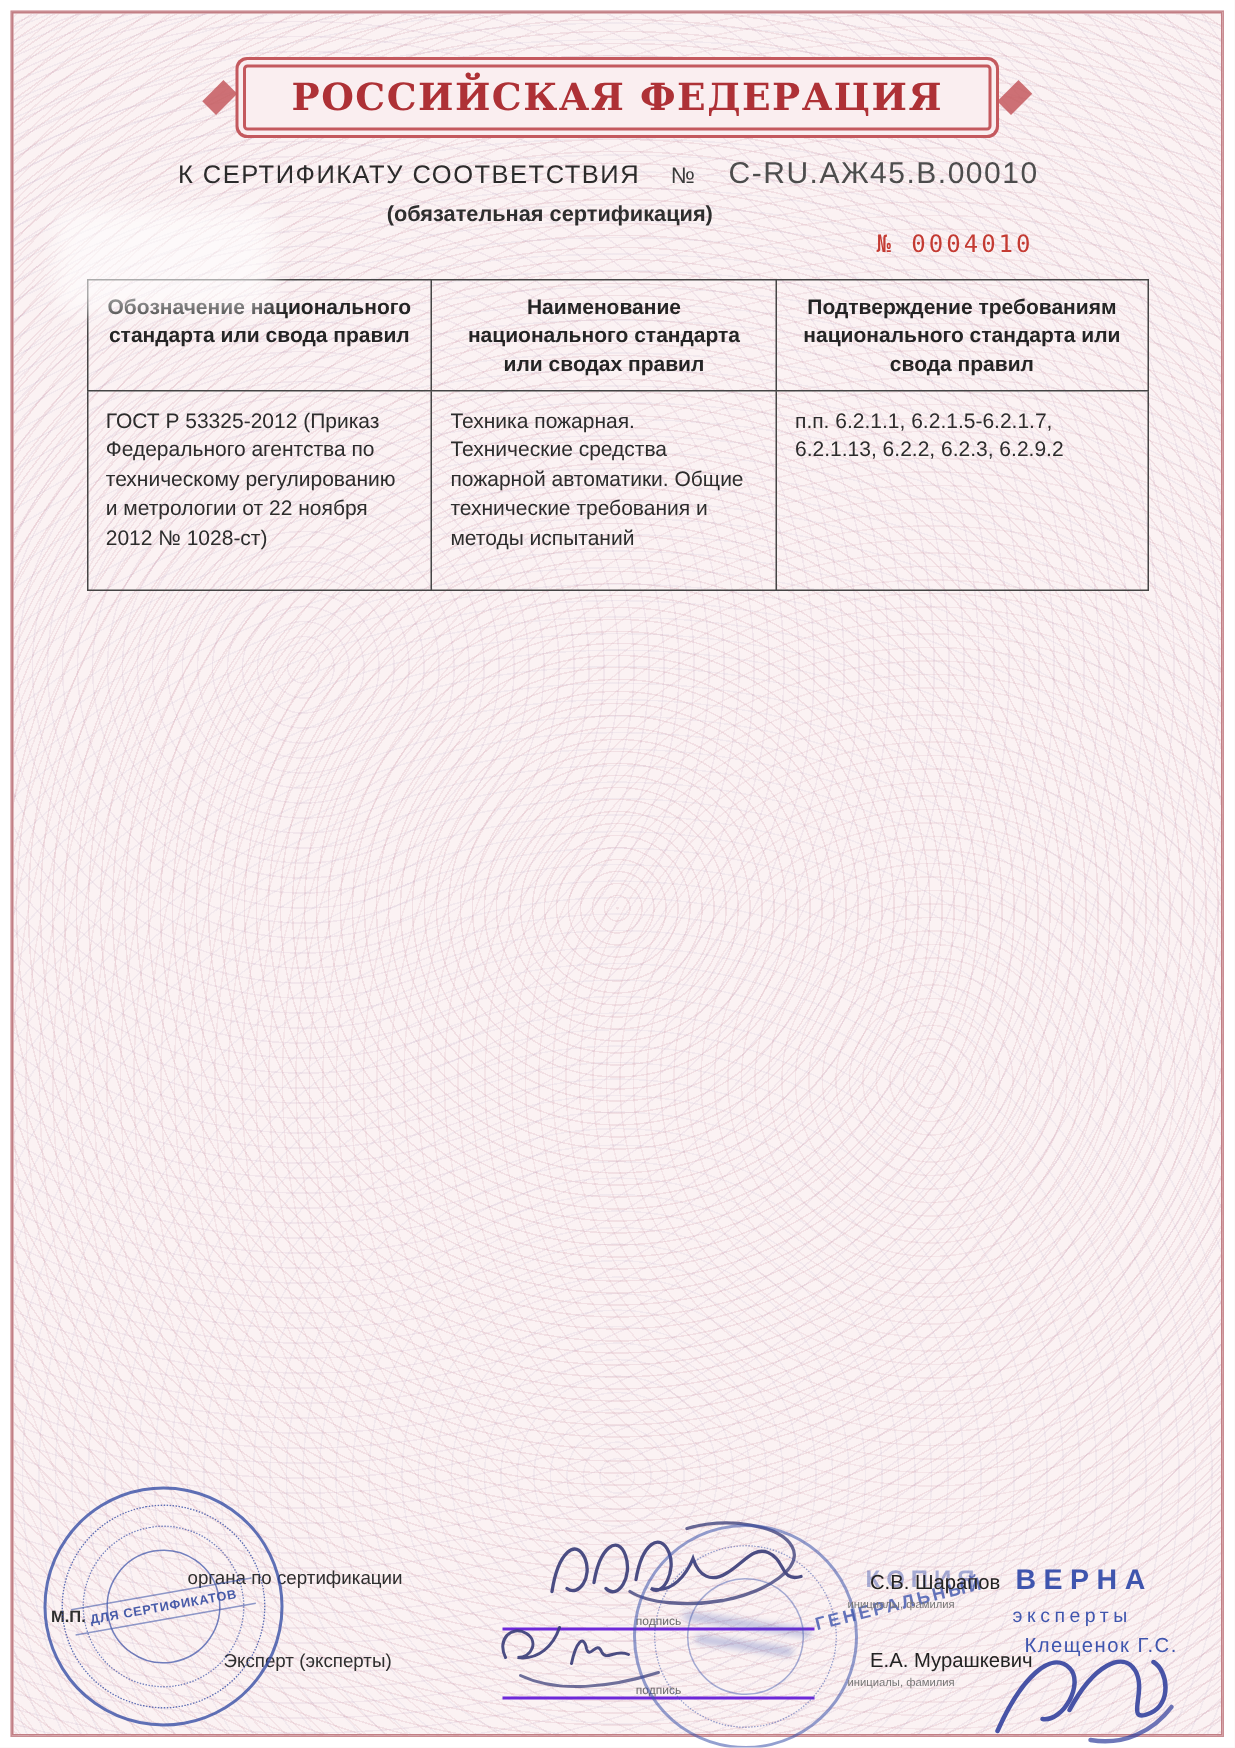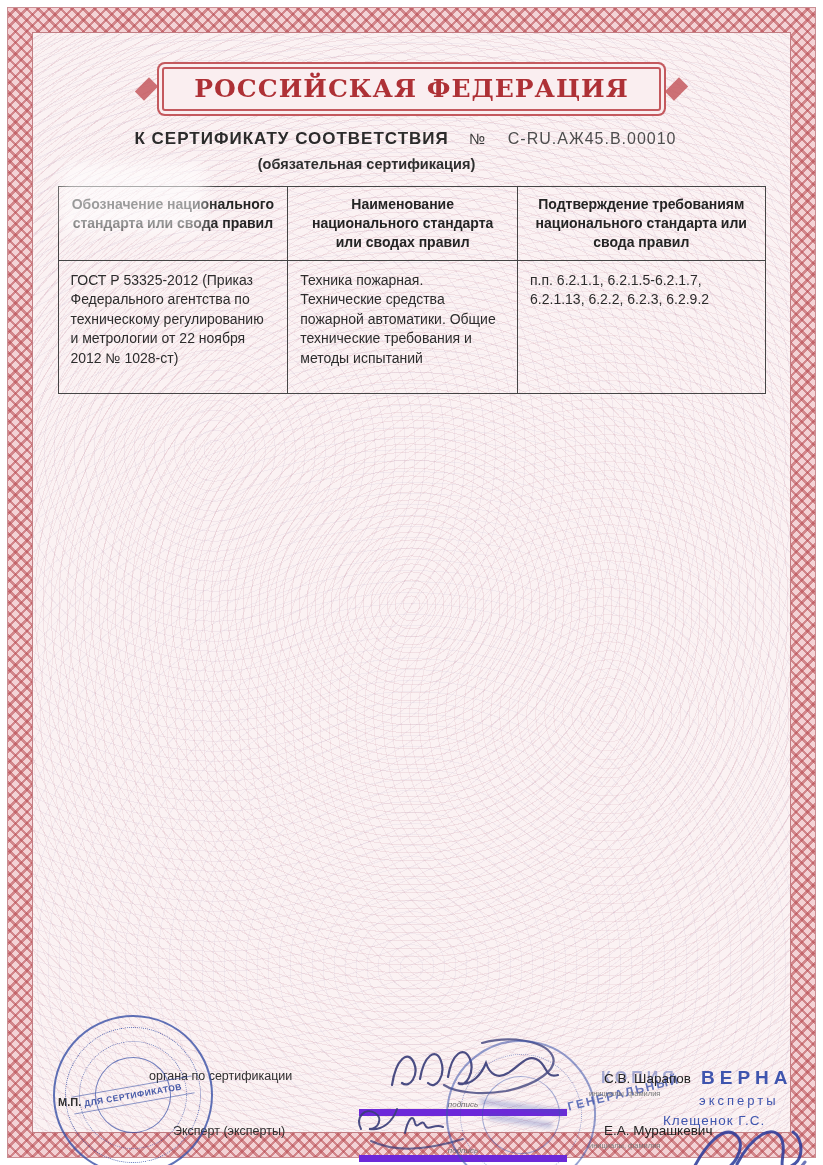--- a/index.html
+++ b/index.html
@@ -4,21 +4,20 @@
 <style>
   html,body{margin:0;padding:0;}
   body{
     width:823px;height:1165px;position:relative;overflow:hidden;
     background:#ffffff;
     font-family:"Liberation Sans", sans-serif;
     color:#2e2e2e;
   }
   .frame{
     position:absolute;inset:7px;box-sizing:border-box;
-    padding:24px;
     background-color:#f3d2d5;
     background-image:
       repeating-linear-gradient(45deg, rgba(183,73,79,.55) 0 2.5px, transparent 2.5px 8px),
       repeating-linear-gradient(-45deg, rgba(183,73,79,.55) 0 2.5px, transparent 2.5px 8px);
     border:1px solid #c98e93;
   }
   .inner{
     position:relative;width:100%;height:100%;box-sizing:border-box;
     background:#fbf2f3;
     border:1px solid #c27e84;
@@ -54,23 +53,23 @@
   }
   .banner::before{left:-24px;transform:translateY(-50%) rotate(45deg);}
   .banner::after{right:-24px;transform:translateY(-50%) rotate(45deg);}
 
   
   .title{
     margin:52px 0 0;text-align:center;
     font-size:24px;font-weight:bold;letter-spacing:3px;color:#2b2b2b;
   }
   .certline{margin-top:16px;text-align:center;position:relative;left:-6px;}
-  .certline .subtitle{font-size:17px;font-weight:bold;letter-spacing:1px;color:#2b2b2b;margin-top:36px;}
+  .certline .subtitle{font-size:17px;font-weight:normal;letter-spacing:1px;color:#2b2b2b;margin-top:36px;}
   .certline .nosign{font-size:15px;margin-left:16px;color:#3a3a3a;}
-  .certline .certnum{font-size:16px;margin-left:18px;color:#4d4d4d;letter-spacing:1px;}
+  .certline .certnum{font-size:20px;margin-left:18px;color:#4d4d4d;letter-spacing:1px;}
   .certtype{margin-top:7px;text-align:center;font-size:14.5px;font-weight:bold;transform:translateX(-45px);}
   .formnum{
     margin-top:2px;text-align:right;padding-right:125px;
     font-family:"DejaVu Sans Mono", monospace;
     font-size:16px;letter-spacing:2px;color:#c43a32;
   }
   .intro{
     margin:16px auto 0;width:700px;text-align:center;
     font-size:14px;line-height:1.45;color:#333;
   }
@@ -96,21 +95,21 @@
   td.confirm{padding-top:22px;}
 
   
   .abs{position:absolute;}
 
   .mp-label{left:25px;top:1011px;font-size:11px;font-weight:bold;z-index:1;}
   .role-label{left:86px;top:983px;font-size:12.5px;color:#2e2e2e;z-index:2;line-height:1.4;}
   .role-label .l2{margin-left:30px;}
   .expert-label{left:140px;top:1039px;font-size:12.5px;z-index:2;}
 
-  .sig-line{border-bottom:7px solid #6d28d9;z-index:2;font-style:italic;}
+  .sig-line{border-bottom:2px solid #6d28d9;z-index:2;}
   .sig-line .cap{width:100%;text-align:center;font-size:8px;color:#6b6b6b;padding-top:1px;}
   .line1{left:326px;top:1014px;width:208px;}
   .line2{left:326px;top:1060px;width:208px;}
 
   .name{font-size:13.5px;color:#222;z-index:5;margin-left:20px;}
   .name1{left:551px;top:986px;}
   .name2{left:551px;top:1038px;}
   .name-cap{font-size:7.5px;color:#777;z-index:5;}
   .ncap1{left:556px;top:1004px;}
   .ncap2{left:556px;top:1056px;}
@@ -142,21 +141,21 @@
   .center-stamp .r2{position:absolute;inset:34px;border-radius:50%;border:1.5px solid rgba(58,82,170,.45);}
   .center-stamp .smudge{position:absolute;left:30px;right:30px;height:6px;background:rgba(63,85,174,.3);filter:blur(2px);border-radius:3px;}
   .center-stamp .s1{top:62px;}
   .center-stamp .s2{top:76px;left:40px;right:40px;}
 
   .stamp-text{color:#3f55ae;z-index:3;white-space:nowrap;}
   .st-kopiya{left:568px;top:984px;font-size:16px;font-weight:bold;letter-spacing:4px;opacity:.45;}
   .st-verna{left:668px;top:982px;font-size:19px;font-weight:bold;letter-spacing:5px;}
   .st-gen{left:533px;top:1001px;font-size:12px;font-weight:bold;letter-spacing:2px;transform:rotate(-14deg);opacity:.8;}
   .st-dir{left:666px;top:1008px;font-size:13px;letter-spacing:3px;}
-  .st-fio{left:630px;top:1028px;font-size:13.5px;letter-spacing:1px;}
+  .st-fio{left:674px;top:1028px;font-size:13.5px;letter-spacing:1px;}
 
   .sig-svg{z-index:3;}
   .sig1{left:353px;top:948px;}
   .sig2{left:318px;top:1016px;}
   .sig3{left:648px;top:1023px;}
 </style>
 </head>
 <body>
 
 <div class="frame">
@@ -172,20 +171,21 @@
       <div class="title">ПРИЛОЖЕНИЕ</div>
 
       <div class="certline">
         <span class="subtitle">К СЕРТИФИКАТУ СООТВЕТСТВИЯ</span>
         <span class="nosign">№</span>
         <span class="certnum">C-RU.АЖ45.В.00010</span>
       </div>
 
       <div class="certtype">(обязательная сертификация)</div>
 
+      <div class="formnum">№ 0004010</div>
 
 
       <table class="std">
         <colgroup>
             <col class="c1">
             <col class="c2">
             <col class="c3">
           </colgroup>
         <thead>
           <tr>

